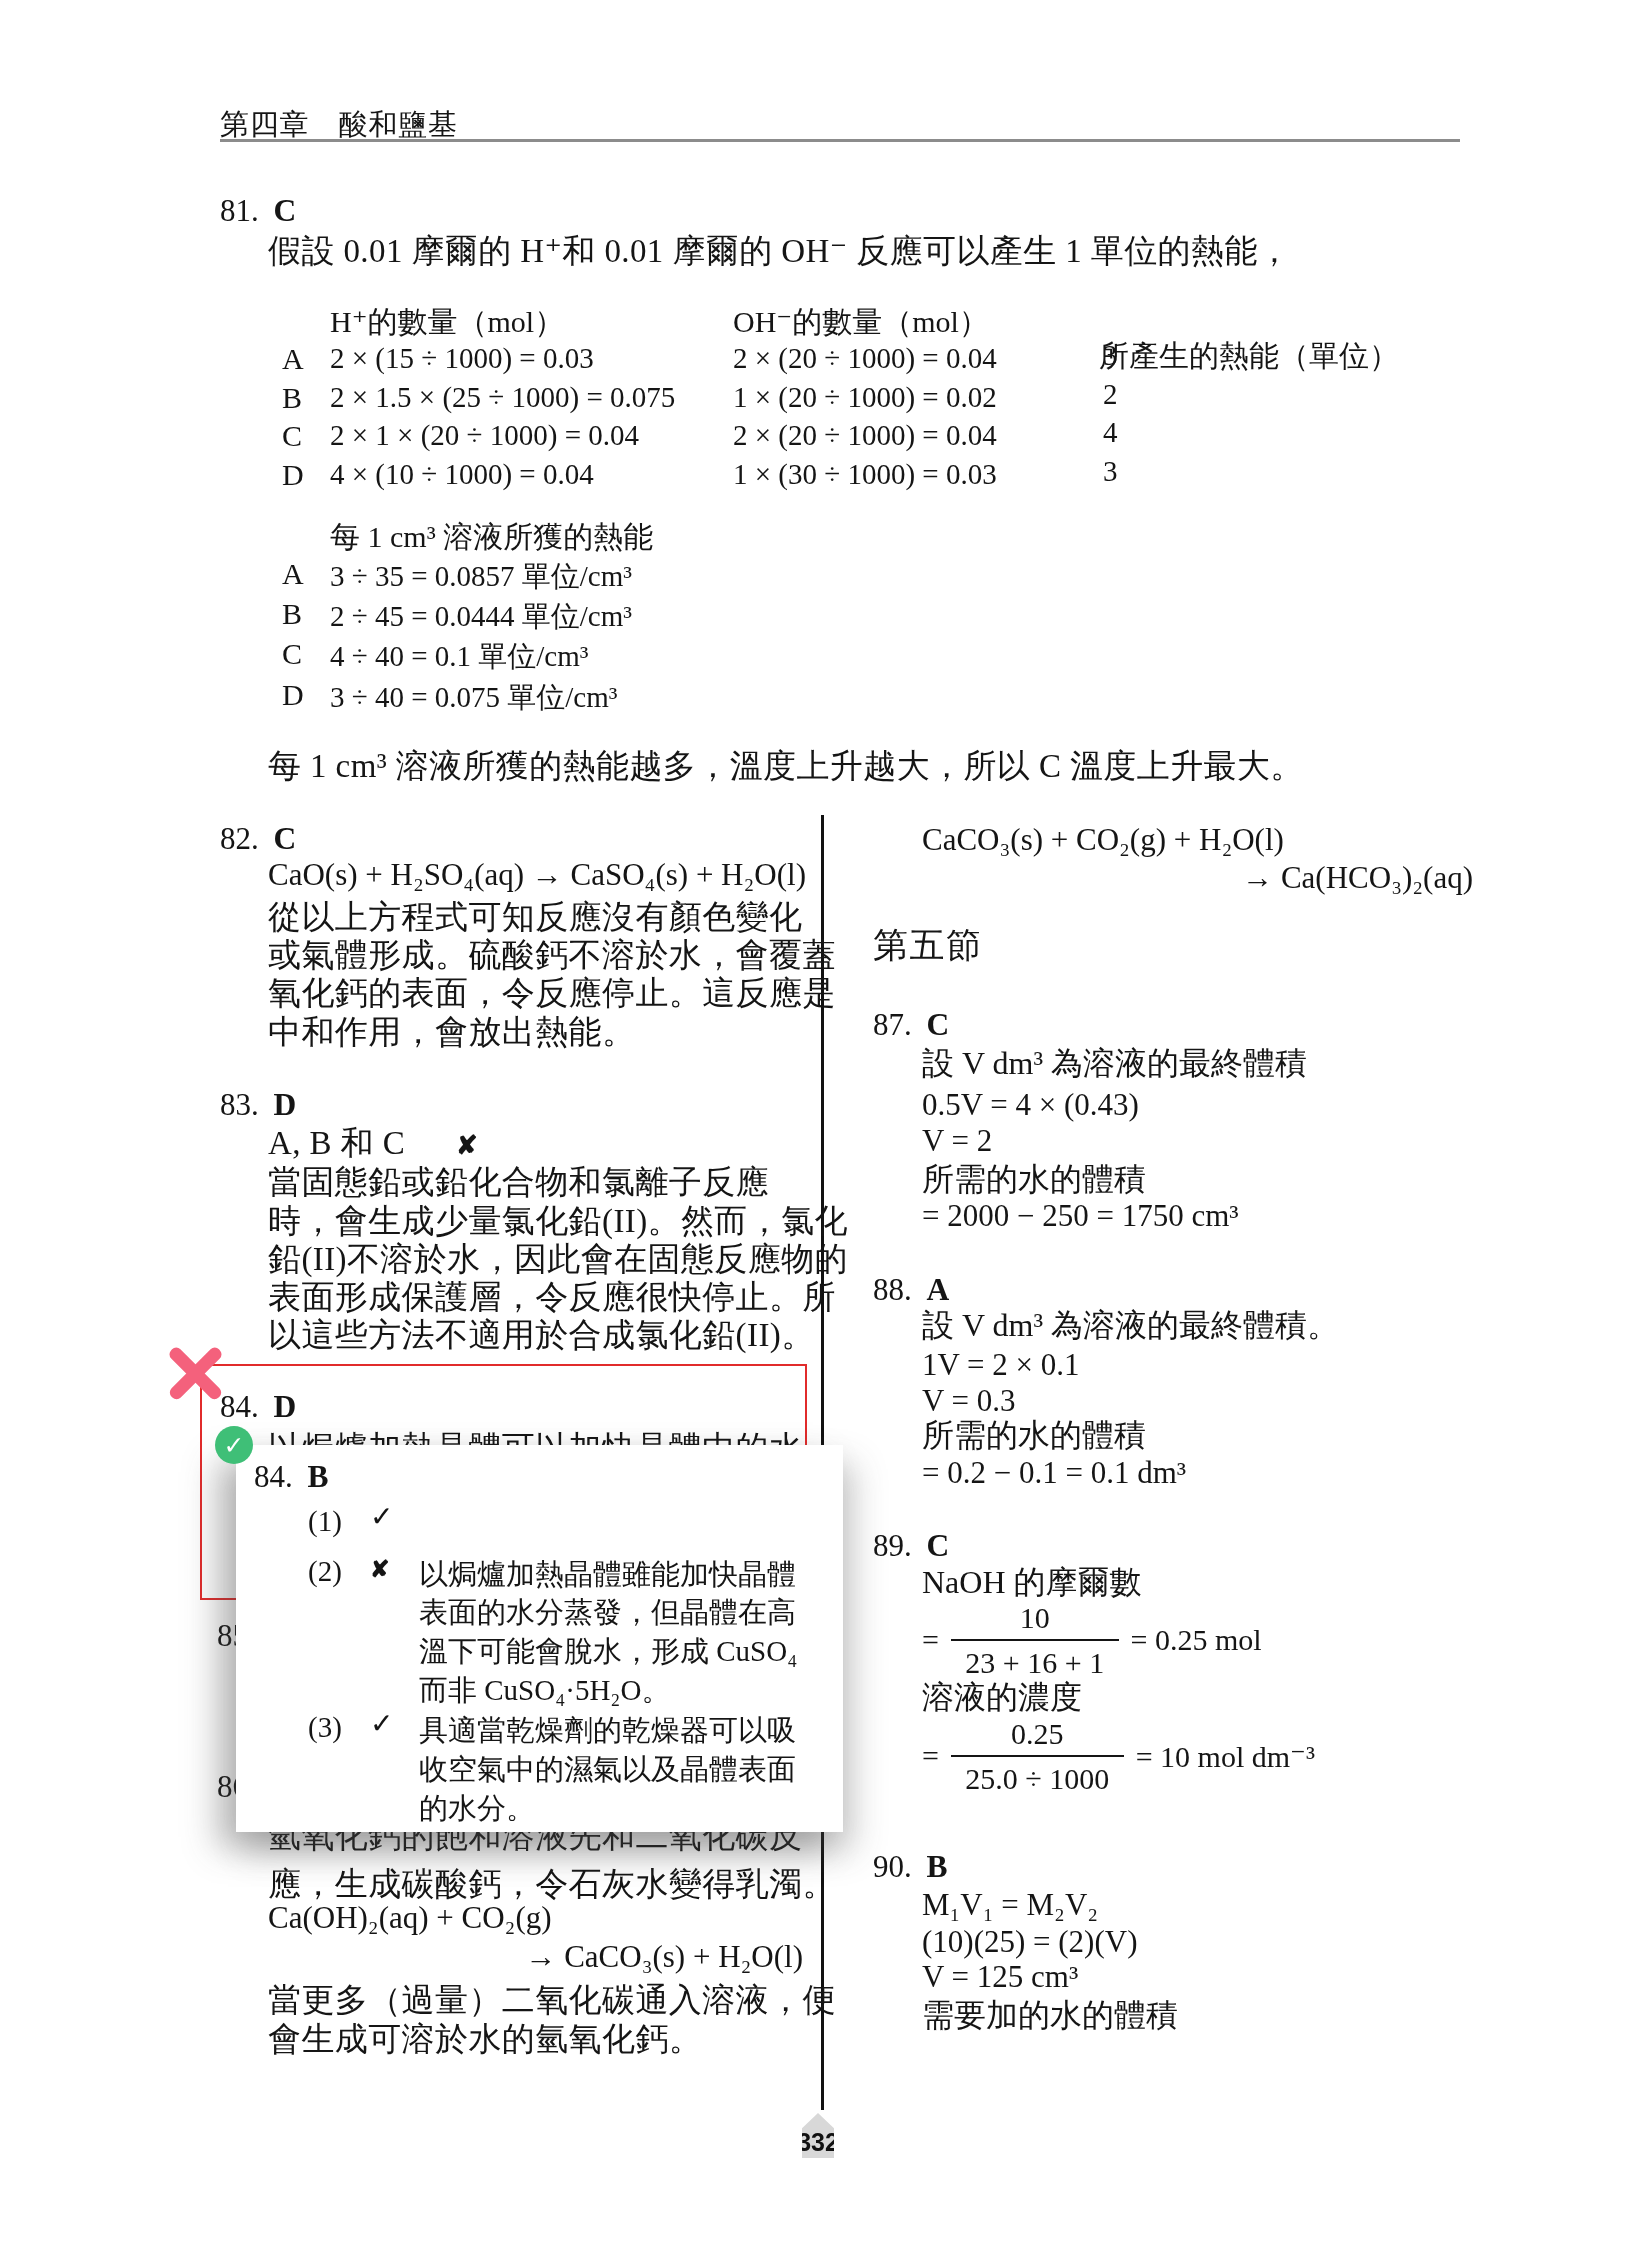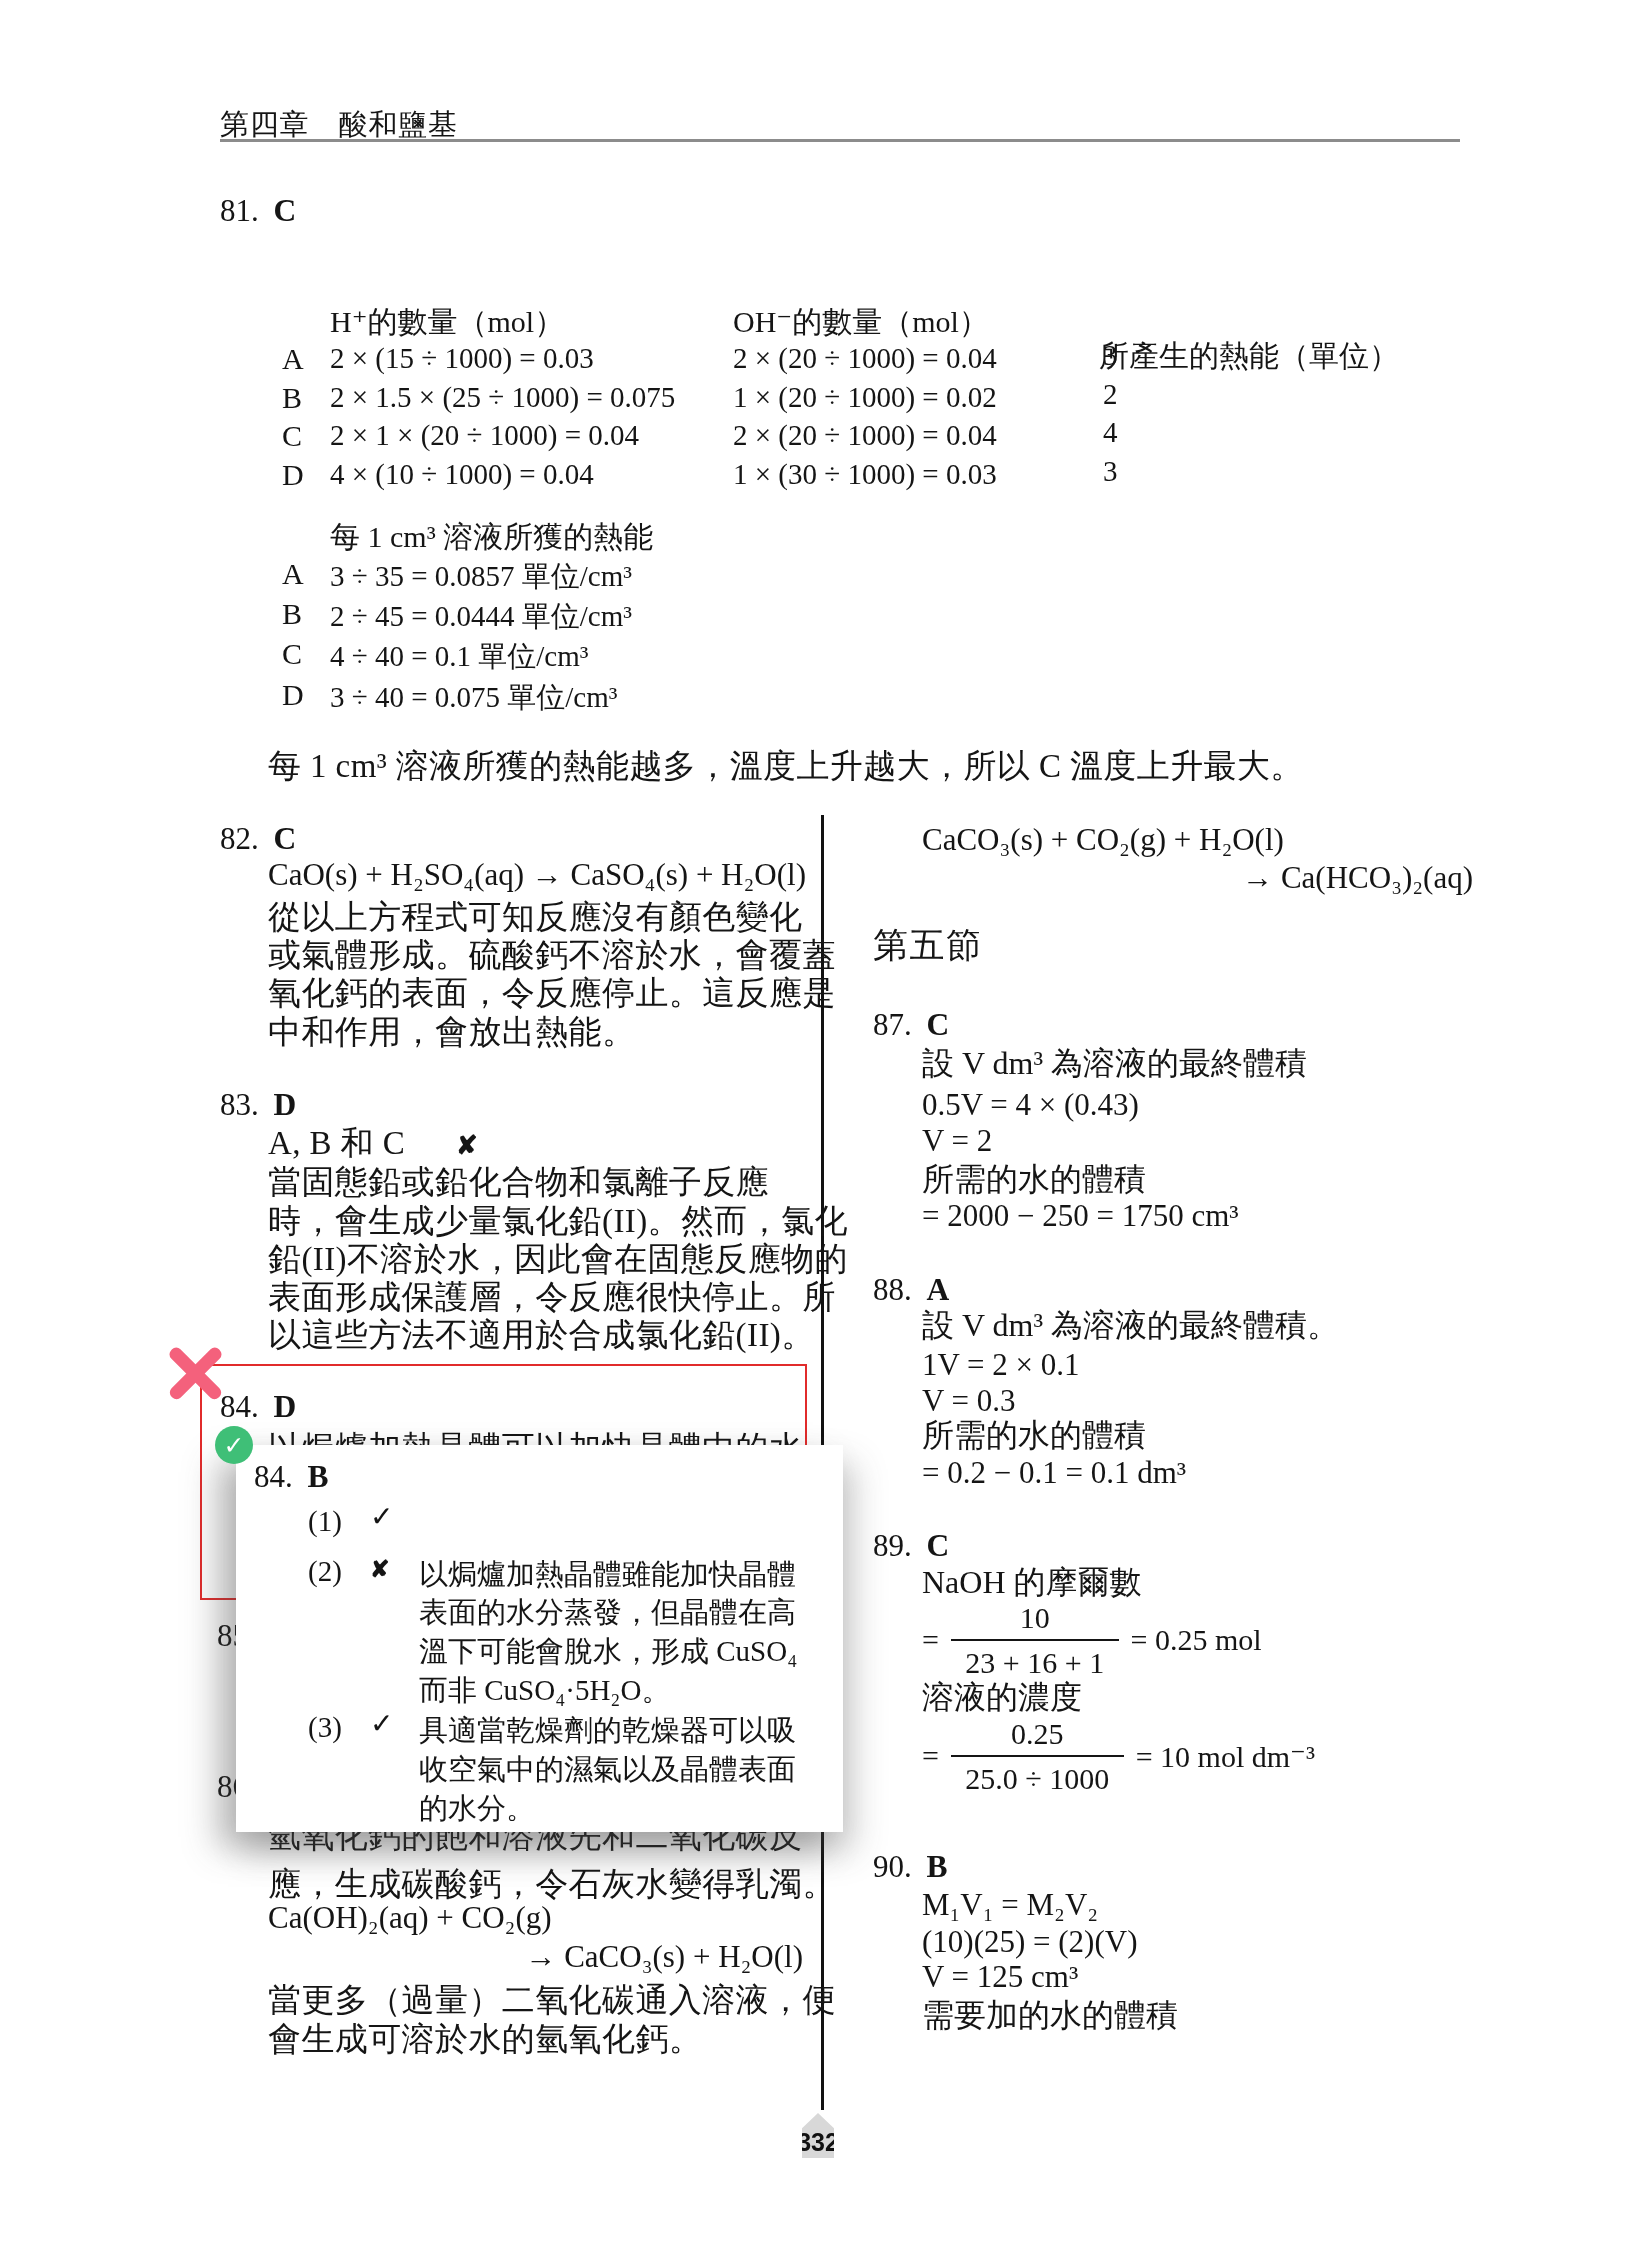--- a/index.html
+++ b/index.html
@@ -60,20 +60,21 @@
 <body>
 
 <div id="canvas">
 
   <div class="t hdr" style="left:220px;top:105px;">第四章　酸和鹽基</div>
   <div class="rule" style="left:220px;top:139px;width:1240px;height:2.9px;"></div>
 
   <div class="t qh" style="left:220px;top:193px;">
     <span class="qnum">81.</span><span class="qans">C</span>
   </div>
+  <div class="t zh" style="left:268px;top:229px;">假設 0.01 摩爾的 H⁺和 0.01 摩爾的  OH⁻  反應可以產生 1 單位的熱能，</div>
 
   <div class="t tbl-h" style="left:330px;top:302px;">H⁺的數量（mol）</div>
   <div class="t tbl-h" style="left:733px;top:302px;">OH⁻的數量（mol）</div>
   <div class="t tbl-h" style="left:1099px;top:302px;margin-top:34px;">所產生的熱能（單位）</div>
 
   <div>
     <span class="t rowletter" style="left:282px;top:342px;">A</span>
     <span class="t cell" style="left:330px;top:342px;">2 × (15 ÷ 1000) = 0.03</span>
     <span class="t cell" style="left:733px;top:342px;">2 × (20 ÷ 1000) = 0.04</span>
     <span class="t cell" style="left:1103px;top:339px;">3</span>

